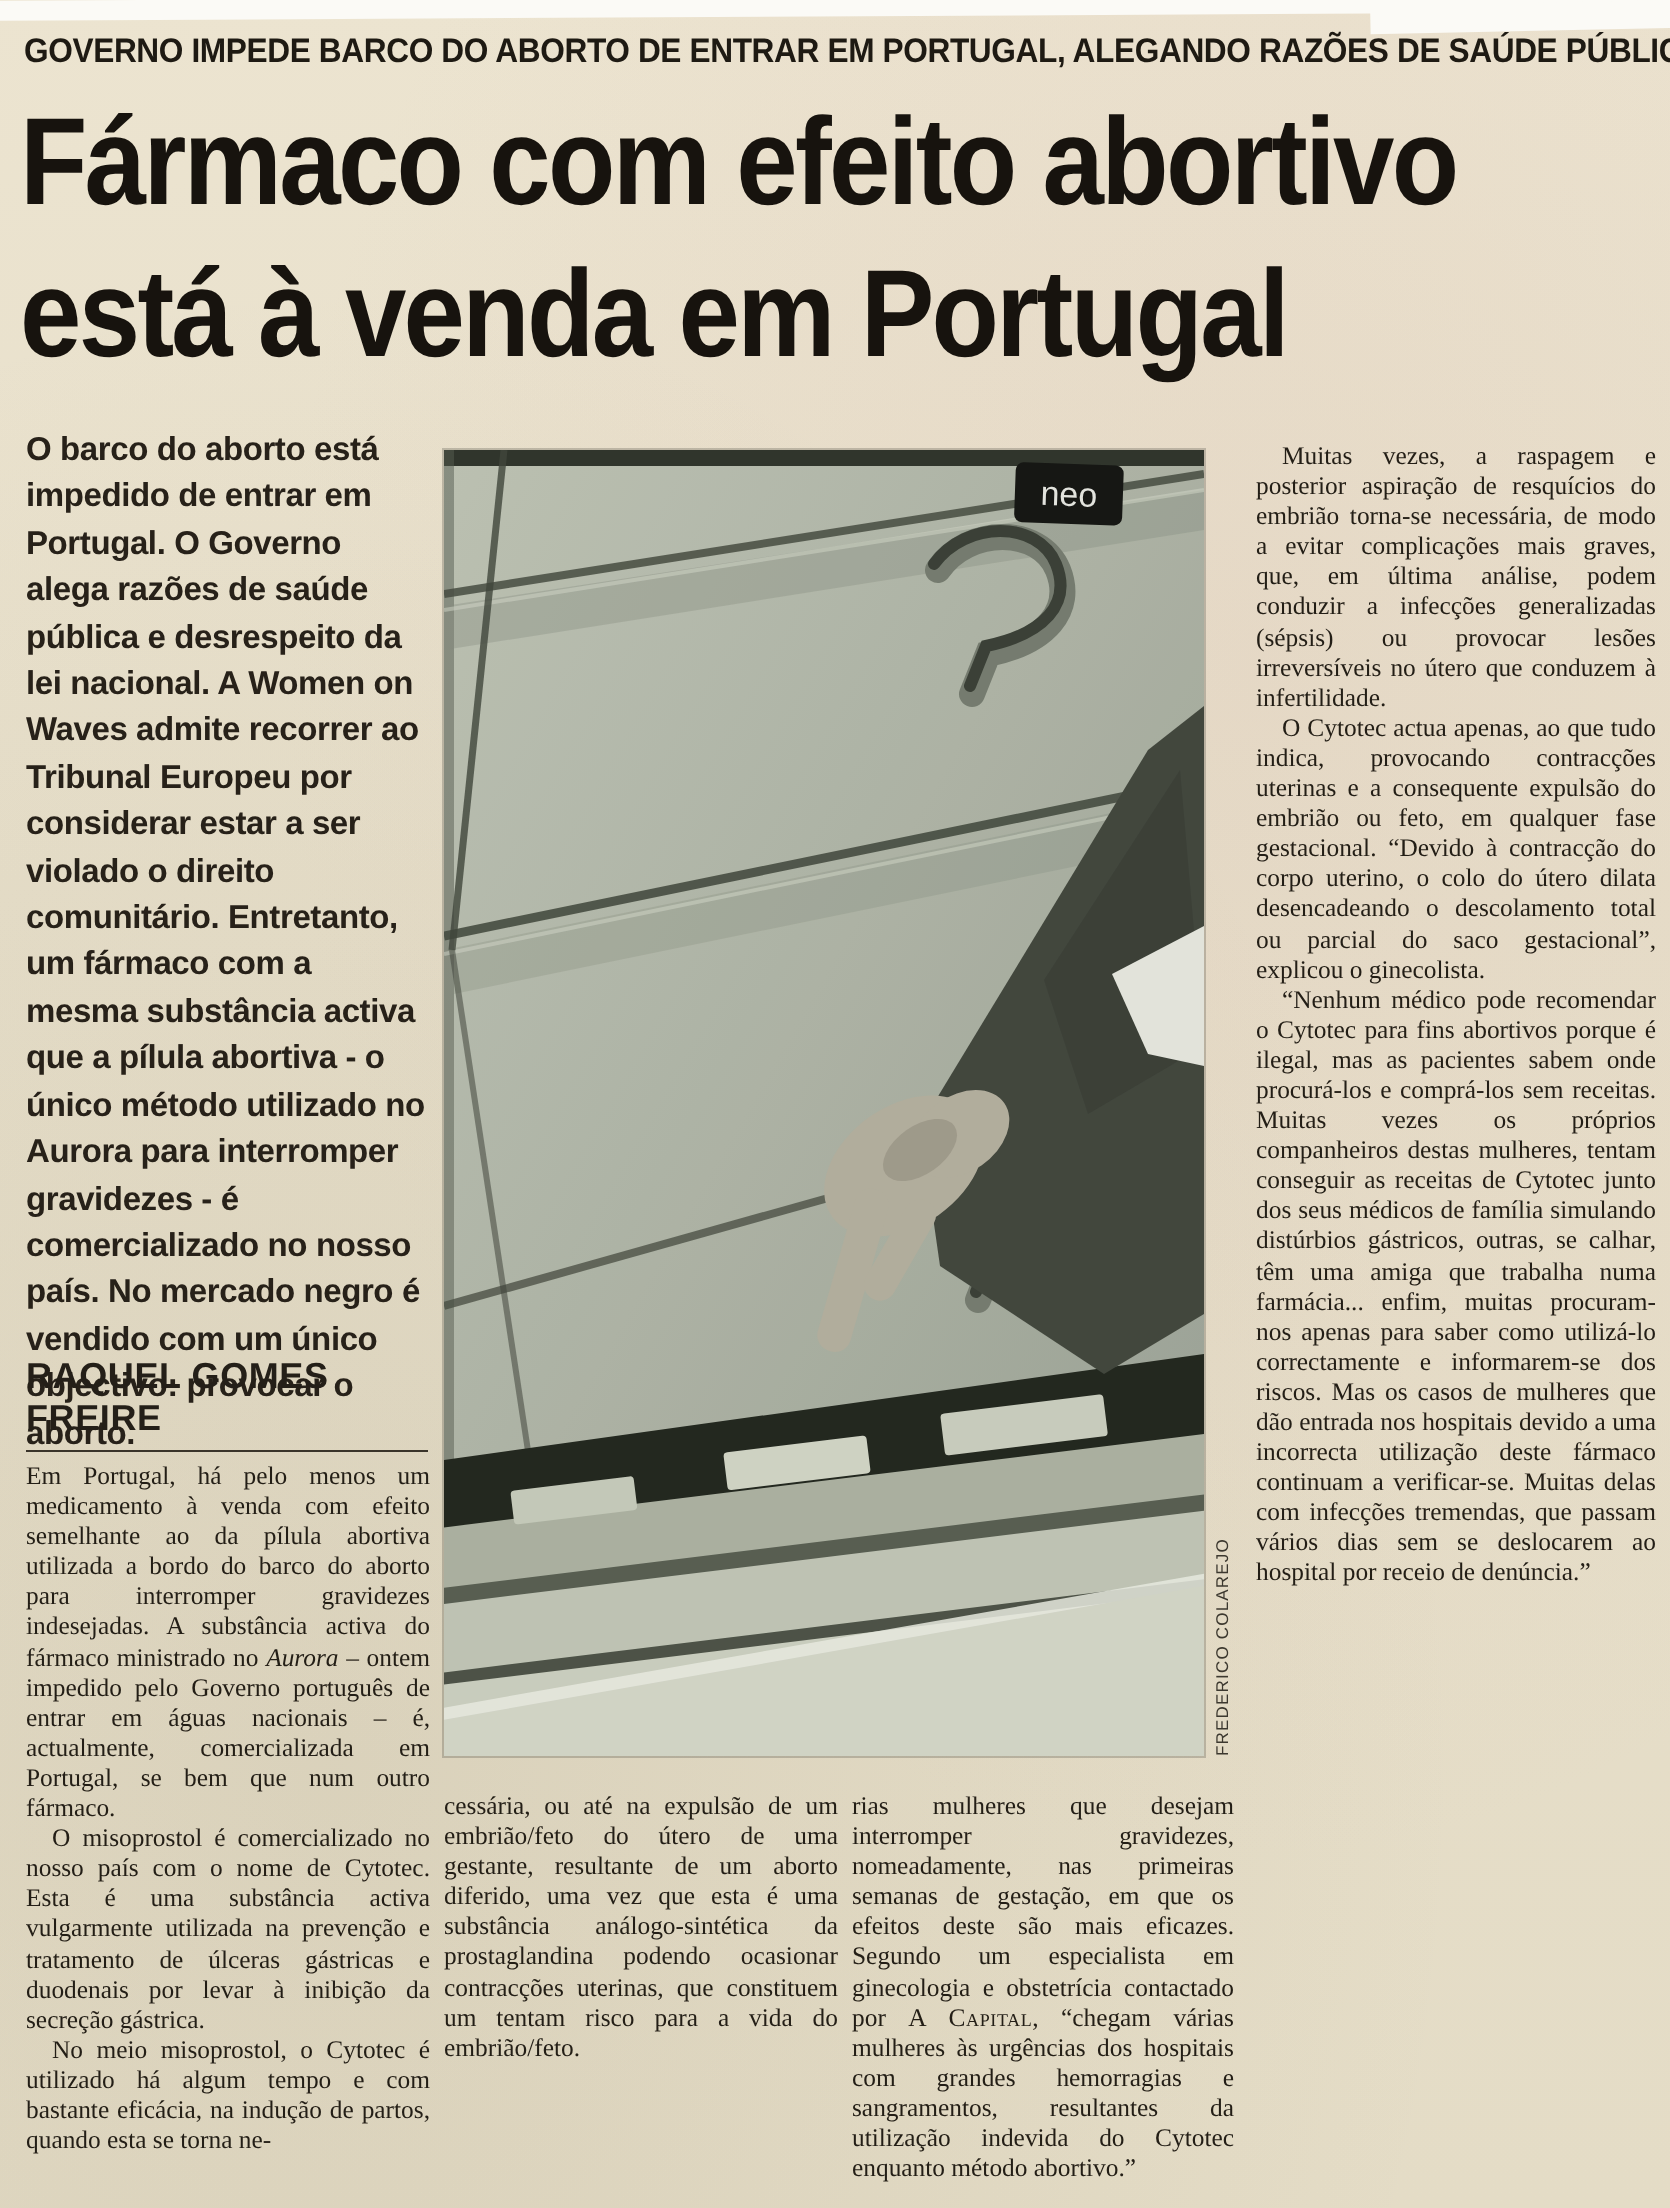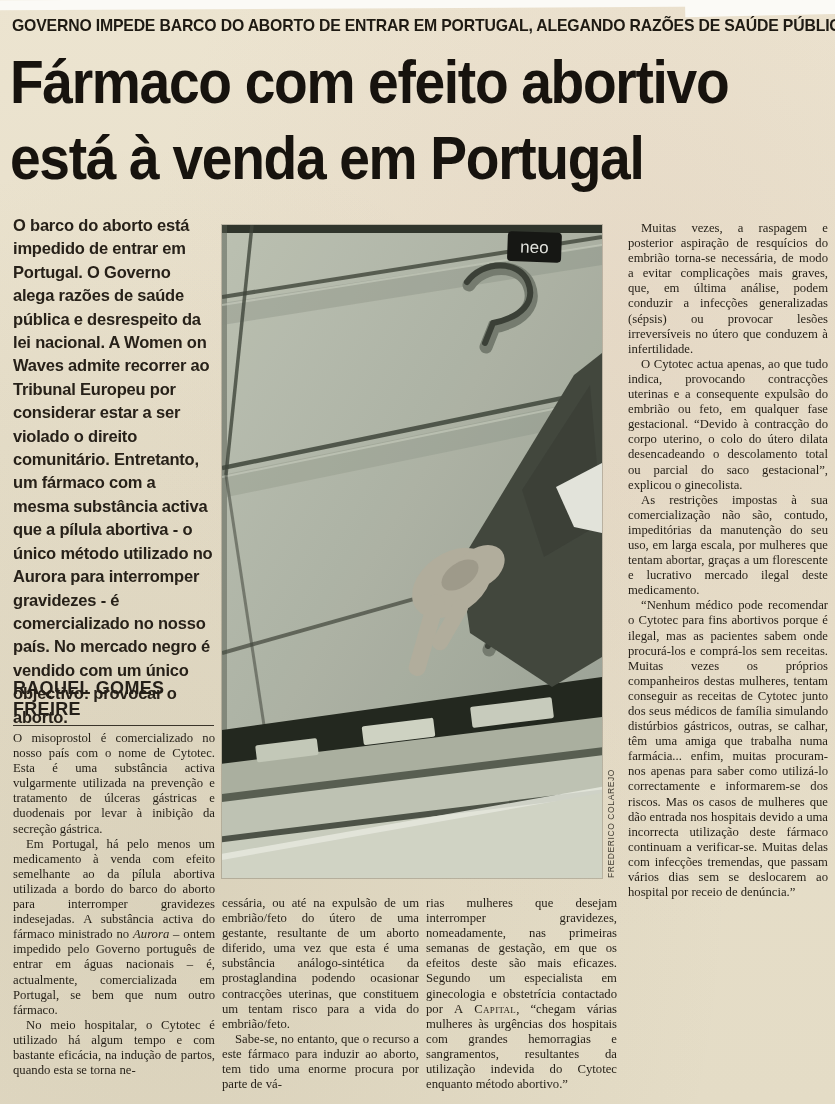--- a/index.html
+++ b/index.html
@@ -156,30 +156,28 @@
 
       <rect width="380" height="653" fill="#6a7a5e" opacity="0.05"></rect>
     </svg>
   </figure>
 
   <div class="photo-credit">
     <span>FREDERICO COLAREJO</span>
   </div>
 
   <div class="bodycol col1 first-flush">
+      <p>Em Portugal, há pelo menos um medicamento à venda com efeito semelhante ao da pílula abortiva utilizada a bordo do barco do aborto para interromper gravidezes indesejadas. A substância activa do fármaco ministrado no <i>Aurora</i> – ontem impedido pelo Governo português de entrar em águas nacionais –  é, actualmente, comercializada em Portugal, se bem que num outro fármaco.</p>
       <p>O misoprostol é comercializado no nosso país com o nome de Cytotec. Esta é uma substância activa vulgarmente utilizada na prevenção e tratamento de úlceras gástricas e duodenais por levar à inibição da secreção gástrica.</p>
-      <p>Em Portugal, há pelo menos um medicamento à venda com efeito semelhante ao da pílula abortiva utilizada a bordo do barco do aborto para interromper gravidezes indesejadas. A substância activa do fármaco ministrado no <i>Aurora</i> – ontem impedido pelo Governo português de entrar em águas nacionais –  é, actualmente, comercializada em Portugal, se bem que num outro fármaco.</p>
-      <p>No meio hospitalar, o Cytotec é utilizado há algum tempo e com bastante eficácia, na indução de partos, quando esta se torna ne-</p>
+      <p>No meio misoprostol, o Cytotec é utilizado há algum tempo e com bastante eficácia, na indução de partos, quando esta se torna ne-</p>
     </div>
   <div class="bodycol col2 first-flush">
       <p>cessária, ou até na expulsão de um embrião/feto do útero de uma gestante, resultante de um aborto diferido, uma vez que esta é uma substância análogo-sintética da prostaglandina podendo ocasionar contracções uterinas, que constituem um tentam risco para a vida do embrião/feto.</p>
-      <p>Sabe-se, no entanto, que o recurso a este fármaco para induzir ao aborto, tem tido uma enorme procura por parte de vá-</p>
     </div>
   <div class="bodycol col3 first-flush">
       <p>rias mulheres que desejam interromper gravidezes, nomeadamente, nas primeiras semanas de gestação, em que os efeitos deste são mais eficazes. Segundo um especialista em ginecologia e obstetrícia contactado por <span class="sc">A Capital</span>, “chegam várias mulheres às urgências dos hospitais com grandes hemorragias e sangramentos, resultantes da utilização indevida do Cytotec enquanto método abortivo.”</p>
     </div>
   <div class="bodycol col4">
       <p>Muitas vezes, a raspagem e posterior aspiração de resquícios do embrião torna-se necessária, de modo a evitar complicações mais graves, que, em última análise, podem conduzir a infecções generalizadas (sépsis) ou provocar lesões irreversíveis no útero que conduzem à infertilidade.</p>
       <p>O Cytotec actua apenas, ao que tudo indica, provocando contracções uterinas e a consequente expulsão do embrião ou feto, em qualquer fase gestacional. “Devido à contracção do corpo uterino, o colo do útero dilata desencadeando o descolamento total ou parcial do saco gestacional”, explicou o ginecolista.</p>
-      <p>As restrições impostas à sua comercialização não são, contudo, impeditórias da manutenção do seu uso, em larga escala, por mulheres que tentam abortar, graças a um florescente e lucrativo mercado ilegal deste medicamento.</p>
       <p>“Nenhum médico pode recomendar o Cytotec para fins abortivos porque é ilegal, mas as pacientes sabem onde procurá-los e comprá-los sem receitas. Muitas vezes os próprios companheiros destas mulheres, tentam conseguir as receitas de Cytotec junto dos seus médicos de família simulando distúrbios gástricos, outras, se calhar, têm uma amiga que trabalha numa farmácia... enfim, muitas procuram-nos apenas para saber como utilizá-lo correctamente e informarem-se dos riscos. Mas os casos de mulheres que dão entrada nos hospitais devido a uma incorrecta utilização deste fármaco continuam a verificar-se. Muitas delas com infecções tremendas, que passam vários dias sem se deslocarem ao hospital por receio de denúncia.”</p>
     </div>
 </div>
 
 </body></html>

